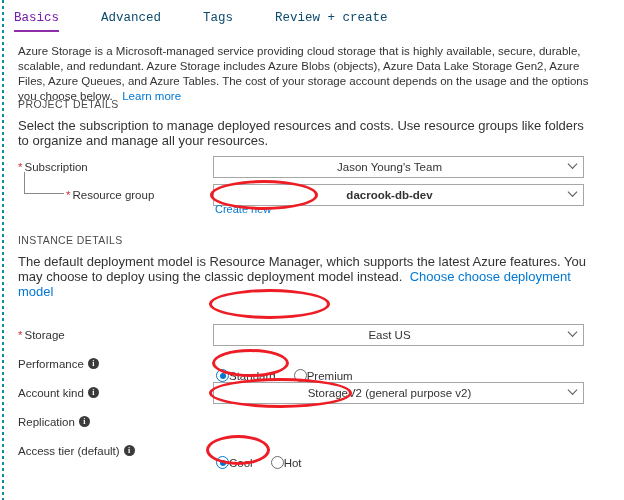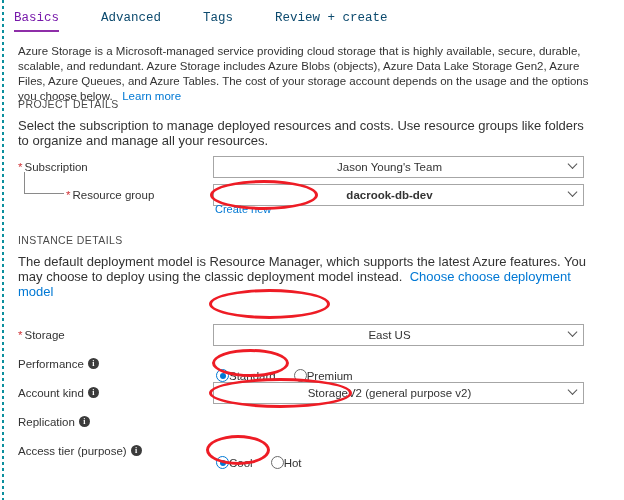--- a/index.html
+++ b/index.html
@@ -304,21 +304,21 @@
   </div>
 
   <div class="row" style="top:411px;">
     <div class="label" style="left:18px; top:0;">
       <span>Replication</span><span class="info-icon">i</span>
     </div>
   </div>
 
   <div class="row" style="top:440px;">
     <div class="label" style="left:18px; top:0;">
-      <span>Access tier (purpose)</span><span class="info-icon">i</span>
+      <span>Access tier (default)</span><span class="info-icon">i</span>
     </div>
     <div class="radiogroup" style="left:216px; top:4px;">
       <div class="radio selected">
         <span class="dot"></span>
         <span class="rlabel">Cool</span>
       </div>
       <div class="radio">
         <span class="dot"></span>
         <span class="rlabel">Hot</span>
       </div>

